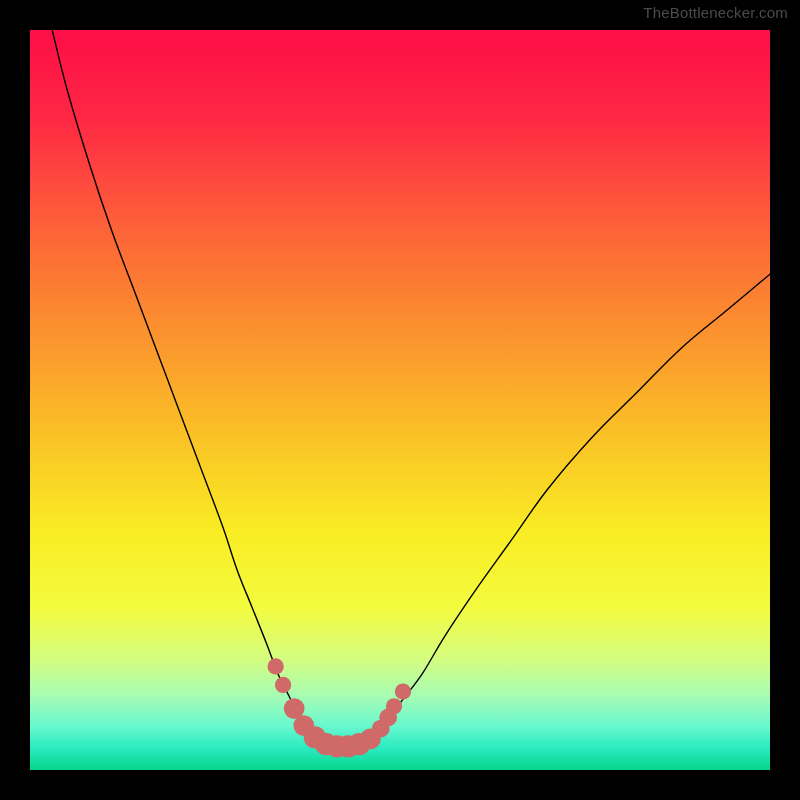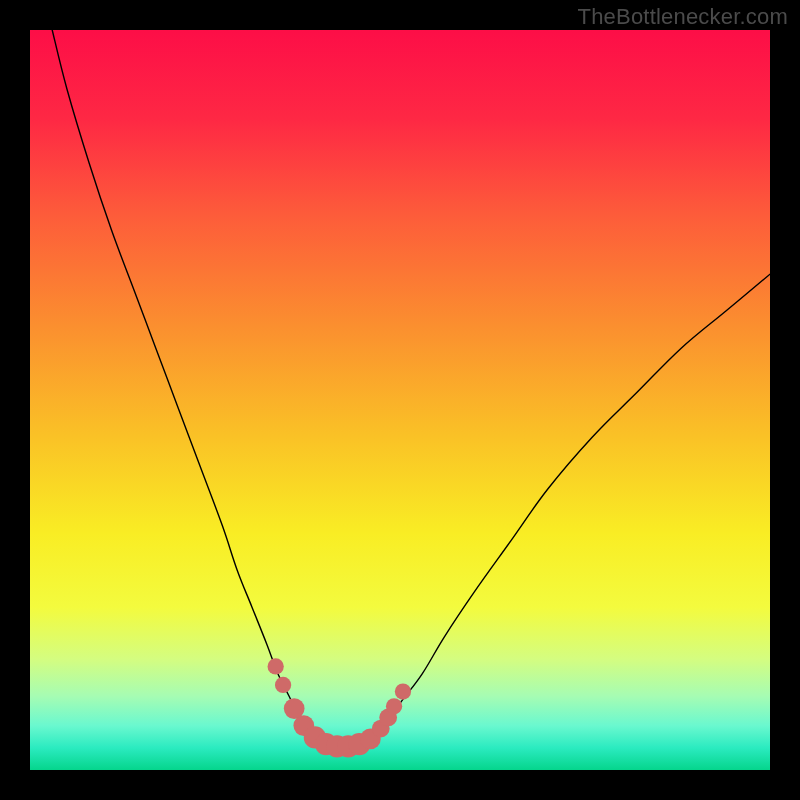--- a/index.html
+++ b/index.html
@@ -31,21 +31,21 @@
   }
   .curves {
     position: absolute;
     inset: 0;
   }
   .credit {
     position: absolute;
     top: 4px;
     right: 12px;
     color: #4b4b4b;
-    font-size: 22px;
+    font-size: 15px;
     letter-spacing: 0.2px;
     font-weight: 500;
   }
 </style>
 </head>
 <body>
 
 <div class="stage">
 
   <div class="credit">TheBottlenecker.com</div>

